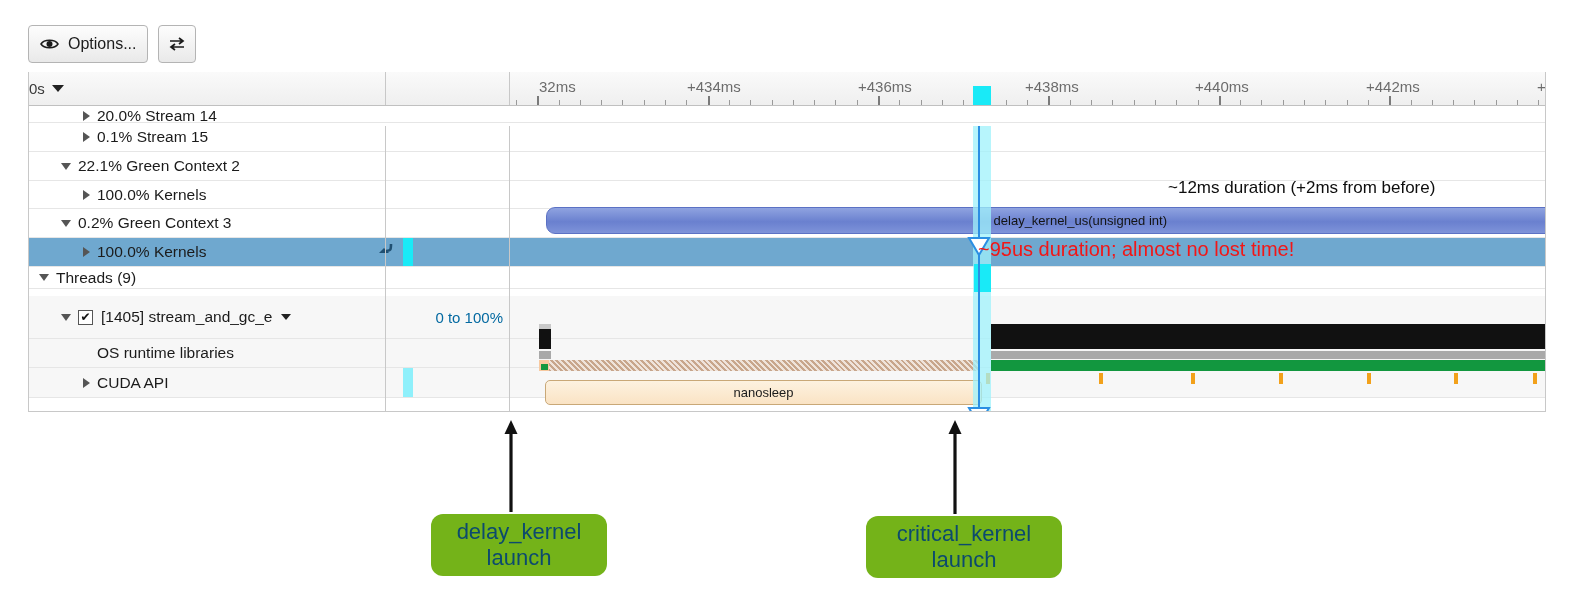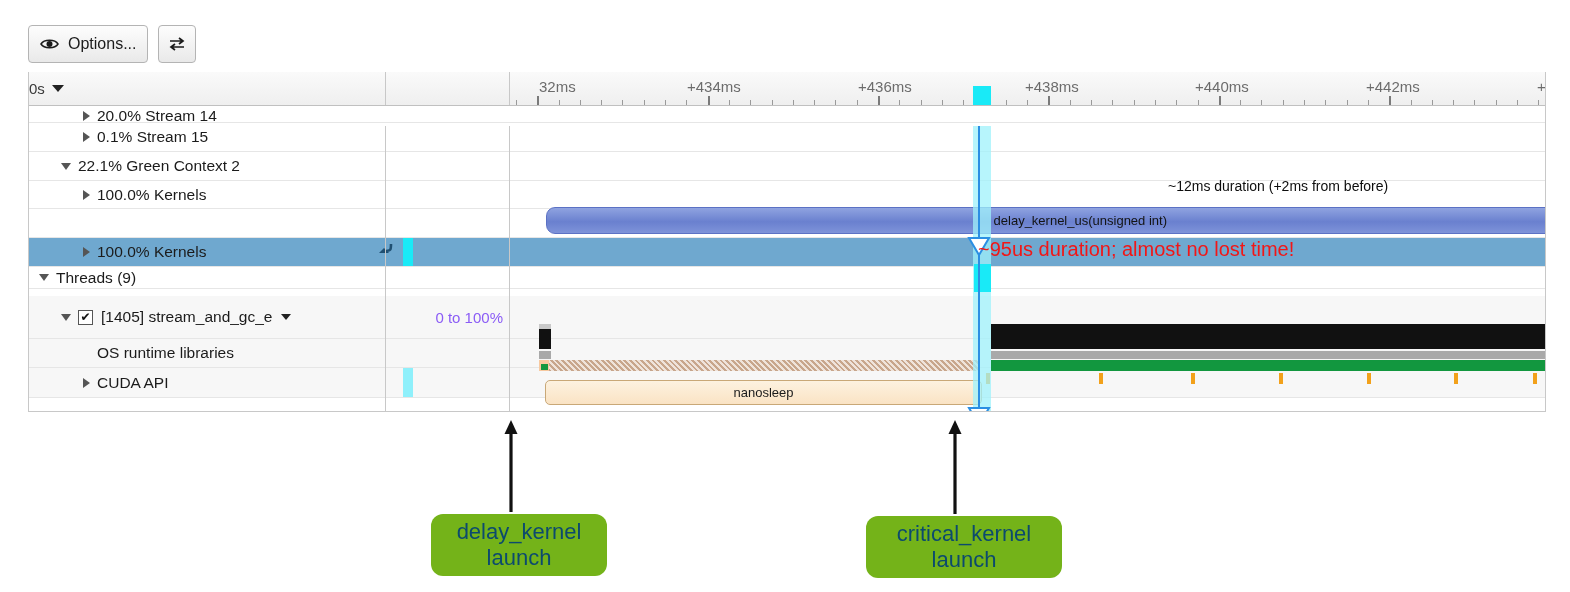--- a/index.html
+++ b/index.html
@@ -56,41 +56,41 @@
   .tri.closed { border-top: 5px solid transparent; border-bottom: 5px solid transparent; border-left: 7px solid #555; }
   .tri.open { border-left: 5px solid transparent; border-right: 5px solid transparent; border-top: 7px solid #555; }
   .tri.blank { width: 7px; margin-right: 7px; }
   .cbox { width: 15px; height: 15px; border: 1px solid #555; background: #fff; margin-right: 8px;
           display: flex; align-items: center; justify-content: center; font-size: 12px; color: #111; line-height: 1; flex: none; }
   .minicaret { width: 0; height: 0; border-left: 5px solid transparent; border-right: 5px solid transparent;
                border-top: 6px solid #222; margin-left: 9px; flex: none; }
   .jump-ico { position: absolute; left: 348px; top: 50%; transform: translateY(-50%); }
   .pctcol { position: absolute; left: 357px; top: 0; width: 123px; height: 100%;
             display: flex; align-items: center; justify-content: flex-end; padding-right: 6px;
-            font-size: 15px; color: #8b5cf6; }
+            font-size: 15px; color: #0369a1; }
 
   
   .bar { position: absolute; display: flex; align-items: center; justify-content: center;
          font-size: 13px; white-space: nowrap; }
   .bar-kernel { background: linear-gradient(#8fa3e0, #6a80cf 55%, #7e93d9); border: 1px solid #5b71c4;
                 border-radius: 9px; color: #141414; }
   .bar-nano { background: linear-gradient(#fdf2e0, #fae3c4); border: 1px solid #c9a877; border-radius: 5px; color: #1b1b1b; }
   .bar-cuda { background: linear-gradient(#78d449, #54bd2c 60%, #63c93a); border: 1px solid #3e9c1d;
               border-radius: 8px; color: #101010; }
   .blk { position: absolute; }
 
   
   .selband { position: absolute; top: 0; bottom: 0; background: #9ff2fb; opacity: .75; z-index: 4; pointer-events: none; }
   .selline { position: absolute; top: 0; bottom: 0; width: 2px; background: #2b8fe3; z-index: 5; pointer-events: none; }
   .selmark { position: absolute; top: 0; bottom: 0; background: #19eaf7; z-index: 4; }
   .marker-tri { position: absolute; z-index: 7; }
 
   
   .anno { position: absolute; z-index: 9; white-space: nowrap; }
-  .anno-dark { font-size: 14px; color: #0d0d0d; }
+  .anno-dark { font-size: 17px; color: #0d0d0d; }
   .anno-red  { font-size: 20px; color: #f21616; }
 
   
   .callout { position: absolute; background: #74b319; border-radius: 12px; color: #0c4a6e;
              display: flex; flex-direction: column; align-items: center; justify-content: center;
              font-size: 22px; line-height: 1.18; text-align: center; z-index: 10; }
   .arrow { position: absolute; z-index: 9; }
 </style>
 </head>
 <body>
@@ -209,20 +209,24 @@
             <div class="pctcol"></div>
           </div>
           <div class="row" style="top: 55px; height: 28px;">
             <div class="tree" style="padding-left: 54px;">
               <span class="tri closed"></span>
               <span>100.0% Kernels</span>
             </div>
             <div class="pctcol"></div>
           </div>
           <div class="row" style="top: 83px; height: 29px;">
+            <div class="tree" style="padding-left: 32px;">
+              <span class="tri open"></span>
+              <span>0.2% Green Context 3</span>
+            </div>
             <div class="pctcol"></div>
           </div>
           <div class="row sel" style="top: 112px; height: 29px;">
             <div class="tree" style="padding-left: 54px;">
               <span class="tri closed"></span>
               <span>100.0% Kernels</span>
             </div>
             <svg class="jump-ico" width="20" height="20" viewBox="0 0 20 20">
               <path d="M14 2 C14 8,14 9,7 9" fill="none" stroke="#1f4f72" stroke-width="2.6"></path>
               <path d="M9 4 L4 9 L9 14 Z" fill="#1f4f72" transform="rotate(90 7 9)"></path>

